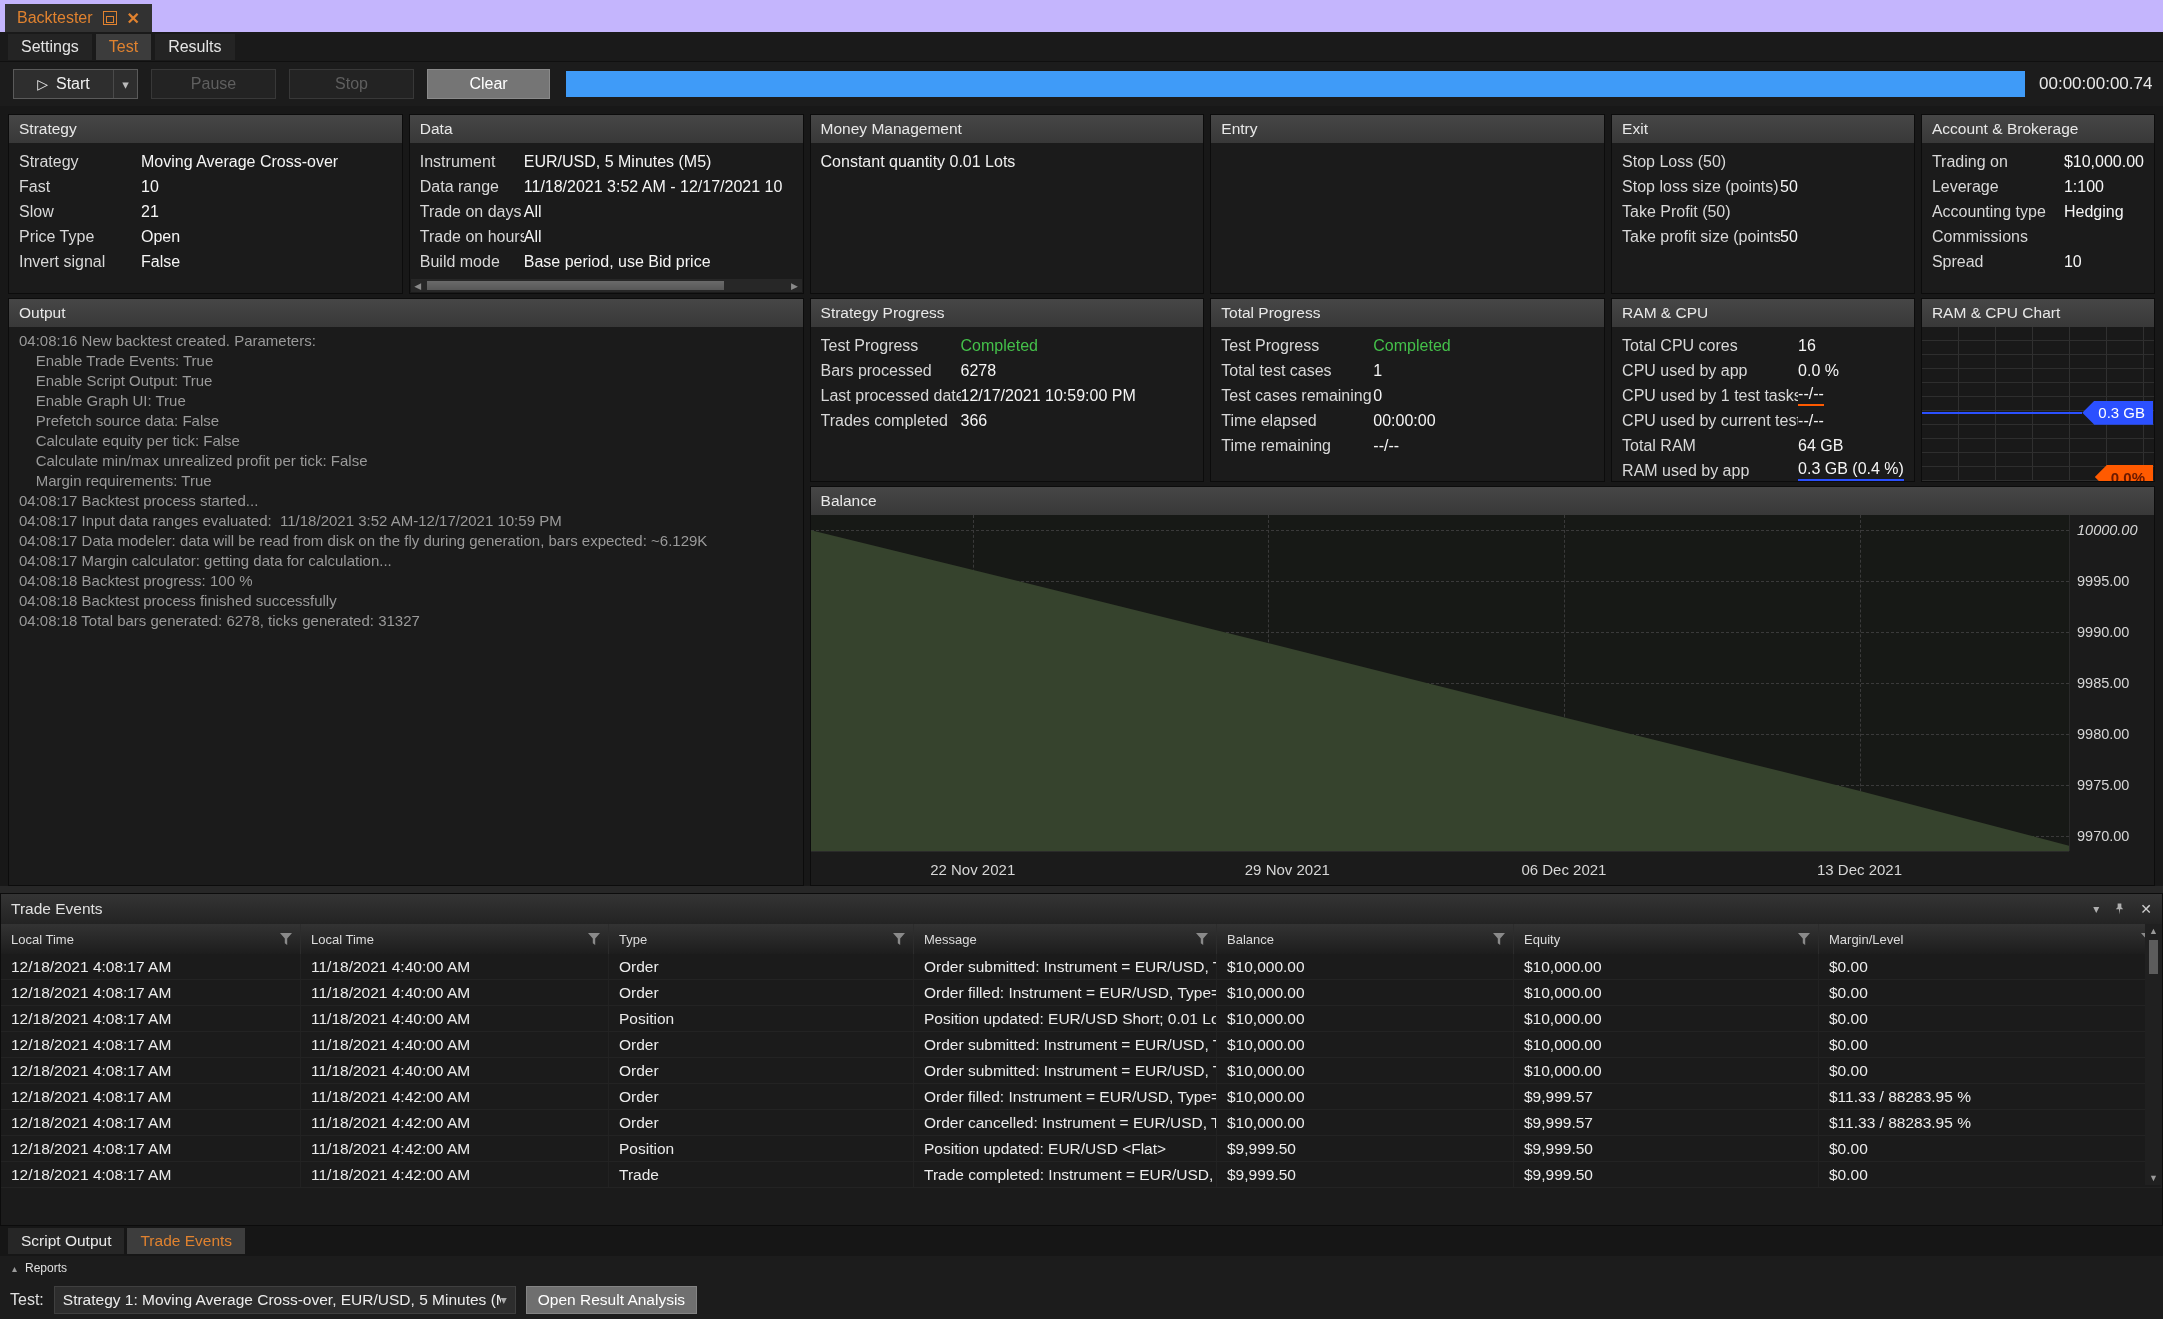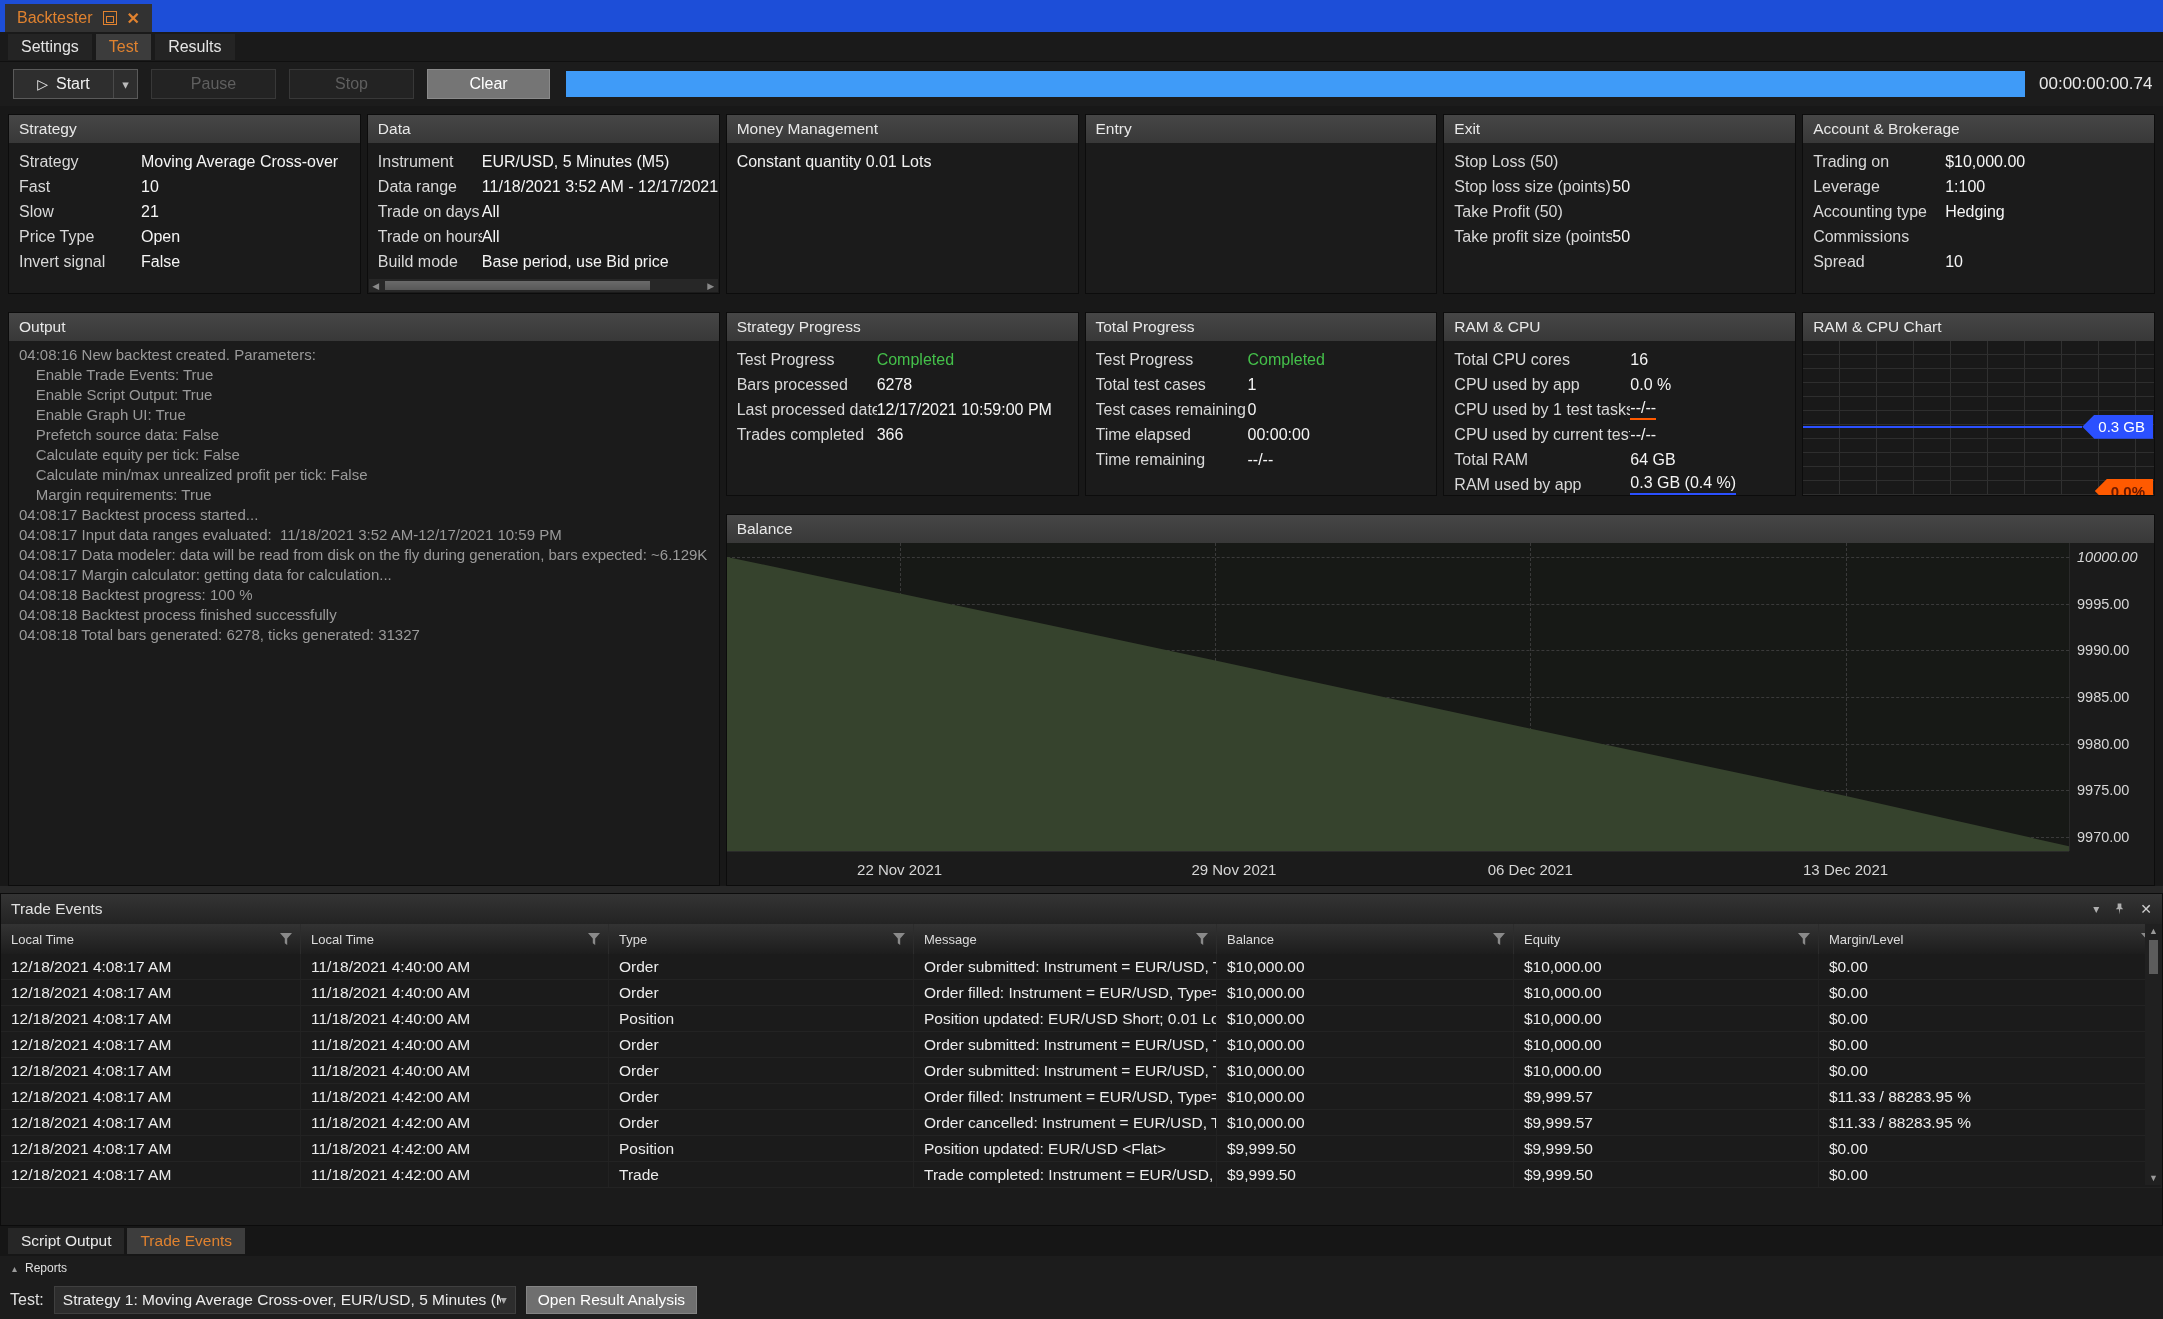--- a/index.html
+++ b/index.html
@@ -5,21 +5,21 @@
   * { box-sizing: border-box; margin: 0; padding: 0; }
   html,body { width: 2163px; height: 1319px; overflow: hidden; }
   body {
     font-family: "Liberation Sans", sans-serif;
     background: #181818; color: #e8e8e8; font-size: 16px;
     -webkit-font-smoothing: antialiased;
   }
   .app { display: flex; flex-direction: column; width: 2163px; height: 1319px; }
 
   
-  .doc-tabbar { height: 32px; background: #1d4ed8; display: flex; align-items: flex-end; text-align: right; }
+  .doc-tabbar { height: 32px; background: #c4b5fd; display: flex; align-items: flex-end; text-align: right; }
   .doc-tab { margin-left: 5px; height: 28px; background: #323232; display: flex; align-items: center; gap: 10px; padding: 0 12px; }
   .doc-tab-label { color: #e0822f; font-size: 16px; }
   .restore-icon { width: 14px; height: 14px; border: 1px solid #e0822f; position: relative; display: inline-block; }
   .restore-icon::after { content:""; position: absolute; left: 2px; top: 4px; width: 6px; height: 5px; border: 1px solid #e0822f; }
   .doc-close { color: #e0822f; font-weight: bold; font-size: 16px; cursor: default; }
 
   
   .nav-tabbar { height: 30px; background: #1a1a1a; display: flex; align-items: center; padding-left: 8px; gap: 4px; border-bottom: 1px solid #101010; }
   .nav-tab { padding: 4px 13px; color: #e4e4e4; background: #242424; font-size: 16px; }
   .nav-tab.active { background: #3c3c3c; color: #e0822f; }
@@ -31,22 +31,22 @@
   .btn-start .seg-main { flex: 1; display: flex; align-items: center; justify-content: center; gap: 8px; height: 100%; }
   .btn-start .seg-caret { width: 24px; height: 100%; display: flex; align-items: center; justify-content: center; border-left: 1px solid #4a4a4a; color: #bbb; font-size: 13px; }
   .play-glyph { font-size: 14px; color: #e8e8e8; }
   .btn-disabled { width: 125px; margin-left: 13px; background: #232323; border: 1px solid #383838; color: #5f5f5f; }
   .btn-clear { width: 123px; margin-left: 13px; background: #757575; border: 1px solid #8a8a8a; color: #fff; }
   .progress-track { flex: 1; height: 26px; margin: 0 14px 0 16px; background: #111; }
   .progress-fill { height: 100%; background: #3f9bf8; }
   .timer { width: 112px; text-align: right; color: #e8e8e8; font-size: 17px; margin-right: 2px; }
 
   
-  .main { height: 780px; display: grid; grid-template-columns: repeat(6, 1fr); grid-template-rows: 180px 184px 1fr;
-          gap: 18px 6px; padding: 8px 8px 0 8px; background: #181818; }
+  .main { height: 780px; display: grid; grid-template-columns: repeat(4, 1fr); grid-template-rows: 180px 184px 1fr;
+          gap: 4px 6px; padding: 8px 8px 0 8px; background: #181818; }
   .panel { background: #1b1b1b; border: 1px solid #0c0c0c; display: flex; flex-direction: column; overflow: hidden; }
   .panel-header { height: 28px; flex: none; background: linear-gradient(#464646, #383838); color: #e8e8e8;
                   display: flex; align-items: center; padding: 0 10px; font-size: 15.5px; }
   .panel-body { flex: 1; position: relative; overflow: hidden; padding-top: 6px; }
   .p-output   { grid-column: 1 / span 2; grid-row: 2 / span 2; }
   .p-balance  { grid-column: 3 / span 4; grid-row: 3; }
 
   .kv { display: flex; align-items: center; height: 25px; padding: 0 10px; white-space: nowrap; }
   .kv-label { width: var(--lw, 130px); flex: none; color: #d8d8d8; overflow: hidden; }
   .kv-value { color: #f5f5f5; }

